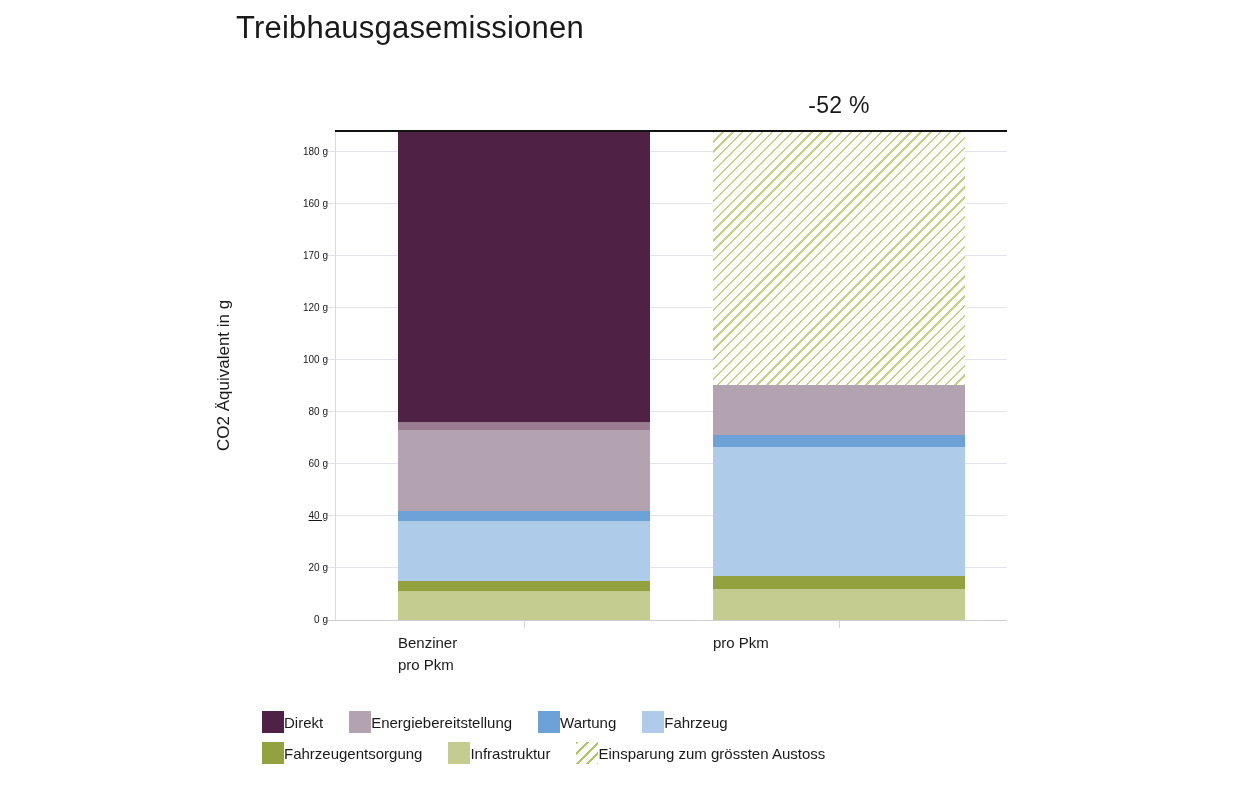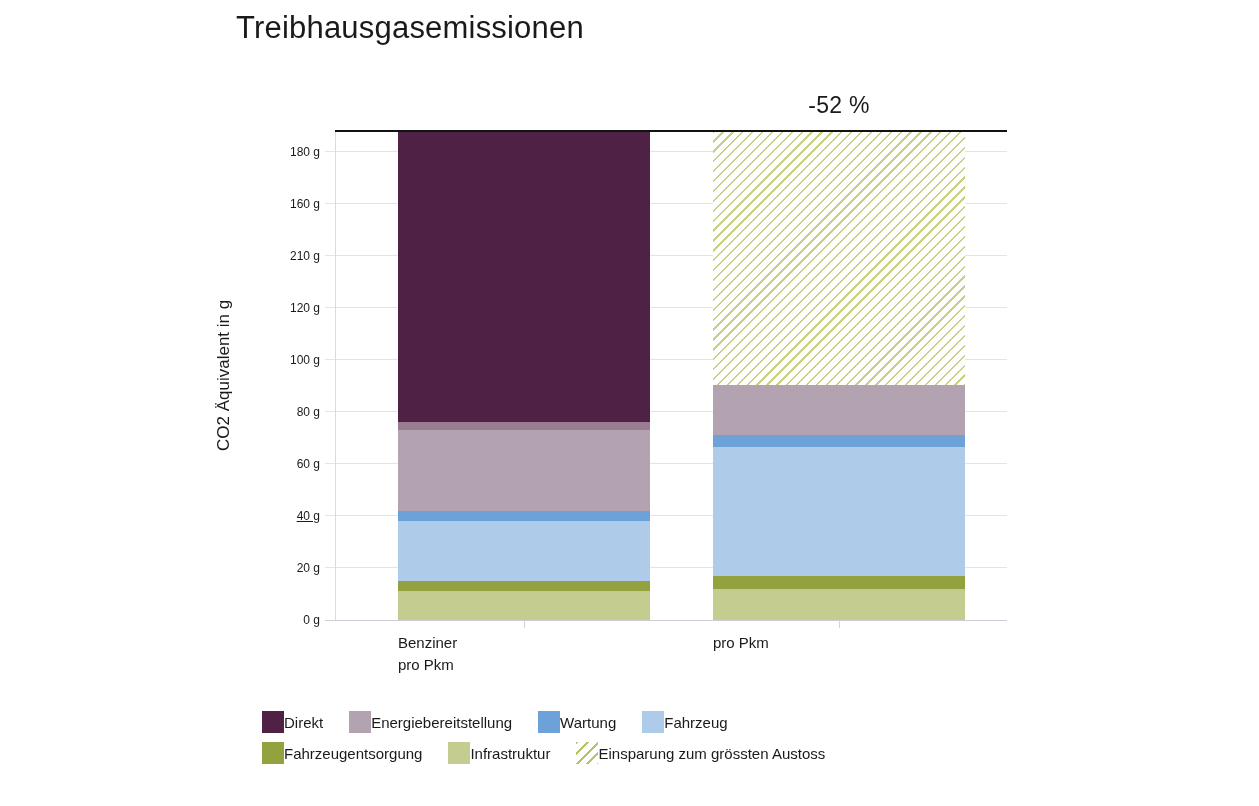--- a/index.html
+++ b/index.html
@@ -3,21 +3,21 @@
 <meta charset="utf-8">
 <style>
   html,body{margin:0;padding:0;background:#fff;}
   body{font-family:"Liberation Sans",sans-serif;color:#1a1a1a;}
   .canvas{position:relative;width:1259px;height:806px;background:#ffffff;overflow:hidden;}
   .chart-title{position:absolute;left:236px;top:10px;font-size:31px;font-weight:500;letter-spacing:0.2px;white-space:nowrap;}
   .plot{position:absolute;left:335px;top:131px;width:672px;height:489px;}
   .gridline{position:absolute;left:-10px;width:682px;height:1px;background:#e3e3ed;}
   .gridline.baseline{background:#cdcdd7;}
   .leftaxis{position:absolute;left:0;top:0;width:1px;height:489px;background:#dadae3;}
-  .ytick{position:absolute;left:228px;width:92px;text-align:right;font-size:12px;line-height:20px;white-space:nowrap;}
+  .ytick{position:absolute;left:236px;width:92px;text-align:right;font-size:10px;line-height:20px;white-space:nowrap;}
   .yaxis-title{position:absolute;left:212px;top:131px;height:489px;width:24px;writing-mode:vertical-rl;transform:rotate(180deg);display:flex;align-items:center;justify-content:center;font-size:17px;white-space:nowrap;}
   .bar{position:absolute;top:0;bottom:0;}
   .seg{position:absolute;left:0;width:100%;}
   .hatch{position:absolute;background-color:#ffffff;background-image:repeating-linear-gradient(135deg,#c9d086 0 1.6px,transparent 1.6px 7px);}
   .refline{position:absolute;left:0;top:-1px;width:100%;height:2px;background:#121212;}
   .xtick{position:absolute;top:489px;width:1px;height:8px;background:#d2d2dc;}
   .xlabel{position:absolute;top:501px;font-size:15px;line-height:21.5px;}
   .annotation{position:absolute;top:92px;text-align:center;font-size:23px;letter-spacing:0.3px;}
   .legend{position:absolute;left:262px;top:711px;display:flex;flex-direction:column;gap:9px;}
   .legend-row{display:flex;gap:26px;align-items:center;}
@@ -105,17 +105,17 @@
         </div>
       </div>
     </div>
 <div class="ytick" style="top: 610px;">0 g</div>
     <div class="ytick" style="top: 557.979px;">20 g</div>
     <div class="ytick" style="top: 505.957px; text-decoration: underline;">40 g</div>
     <div class="ytick" style="top: 453.936px;">60 g</div>
     <div class="ytick" style="top: 401.915px;">80 g</div>
     <div class="ytick" style="top: 349.894px;">100 g</div>
     <div class="ytick" style="top: 297.872px;">120 g</div>
-    <div class="ytick" style="top: 245.851px;">210 g</div>
+    <div class="ytick" style="top: 245.851px;">170 g</div>
     <div class="ytick" style="top: 193.83px;">160 g</div>
     <div class="ytick" style="top: 141.809px;">180 g</div>
     <div class="annotation" style="left: 713px; width: 252px;">-52 %</div>
   </div>
 
 </body></html>

